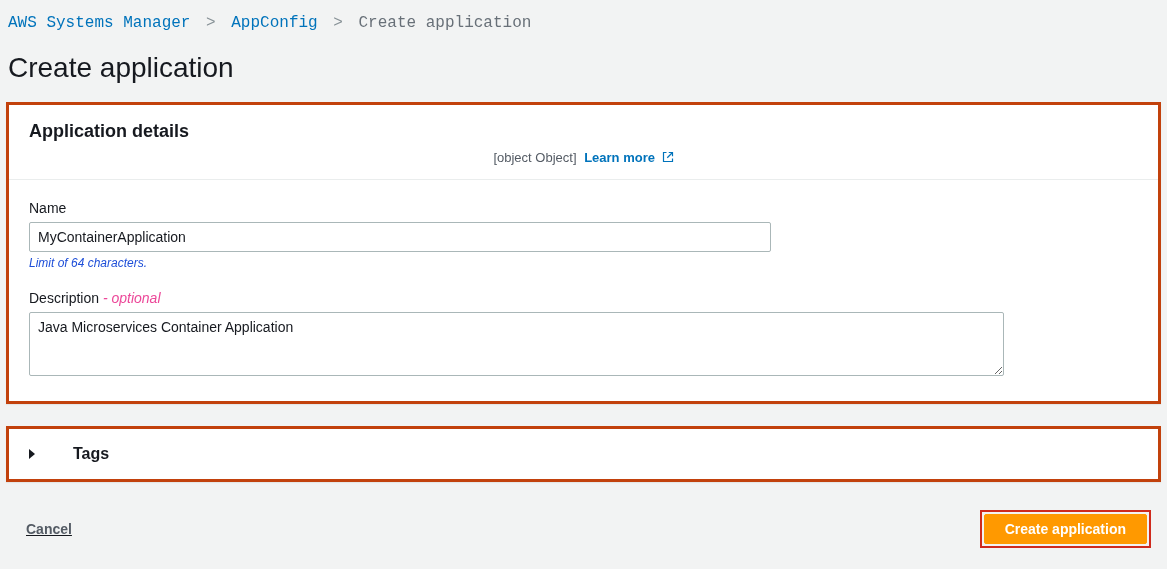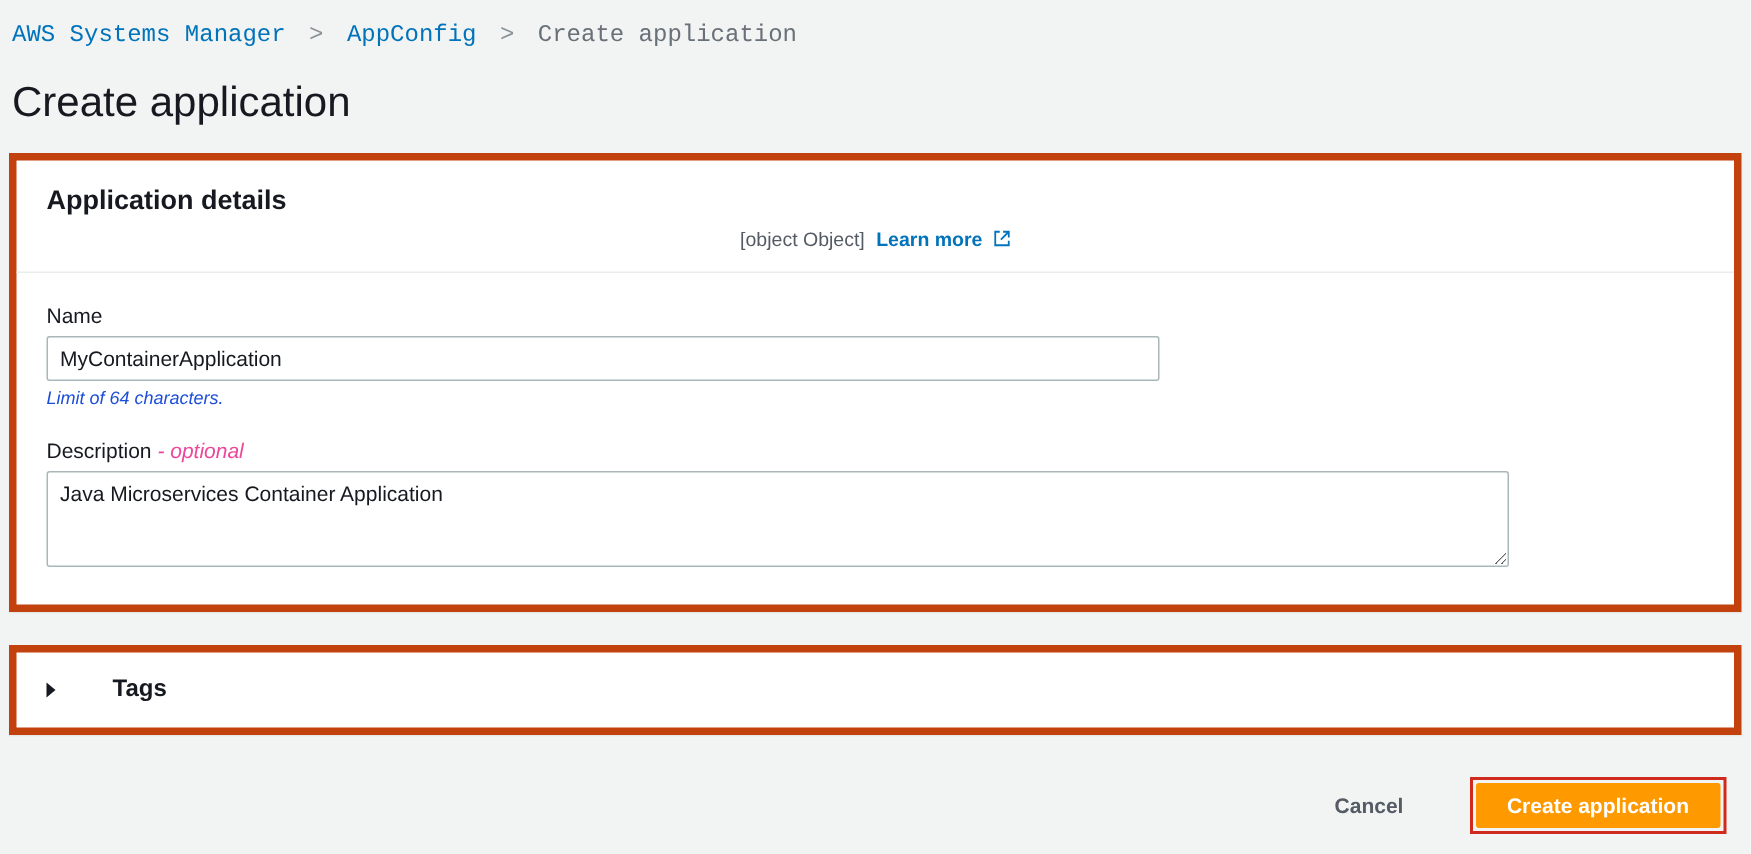--- a/index.html
+++ b/index.html
@@ -32,21 +32,21 @@
       color: #687078;
     }
     h1.page-title {
       font-size: 28px;
       font-weight: 400;
       padding: 10px 8px 18px 8px;
       color: #16191f;
     }
     .panel {
       background: #fff;
-      border: 5px solid #c2410c;
+      border: 3px solid #c2410c;
       margin: 0 6px 22px 6px;
       box-shadow: 0 1px 1px rgba(0,0,0,0.05);
     }
     .panel-header {
       padding: 16px 20px 14px 20px;
       border-bottom: 1px solid #eaeded;
     }
     .panel-header h2 {
       font-size: 18px;
       font-weight: 700;
@@ -138,24 +138,25 @@
       border-left: 6px solid #16191f;
       margin-right: 10px;
     }
     .expand-panel .label {
       font-size: 16px;
       font-weight: 700;
       margin-left: 28px;
     }
     .actions {
       display: flex;
-      justify-content: flex-end;
+      justify-content: space-between;
       align-items: center;
       gap: 24px;
       padding: 6px 16px 18px 6px;
+      text-decoration: underline;
     }
     .btn {
       font-size: 14px;
       font-weight: 700;
       padding: 6px 20px;
       border-radius: 2px;
       cursor: pointer;
       font-family: inherit;
     }
     .btn-link {

